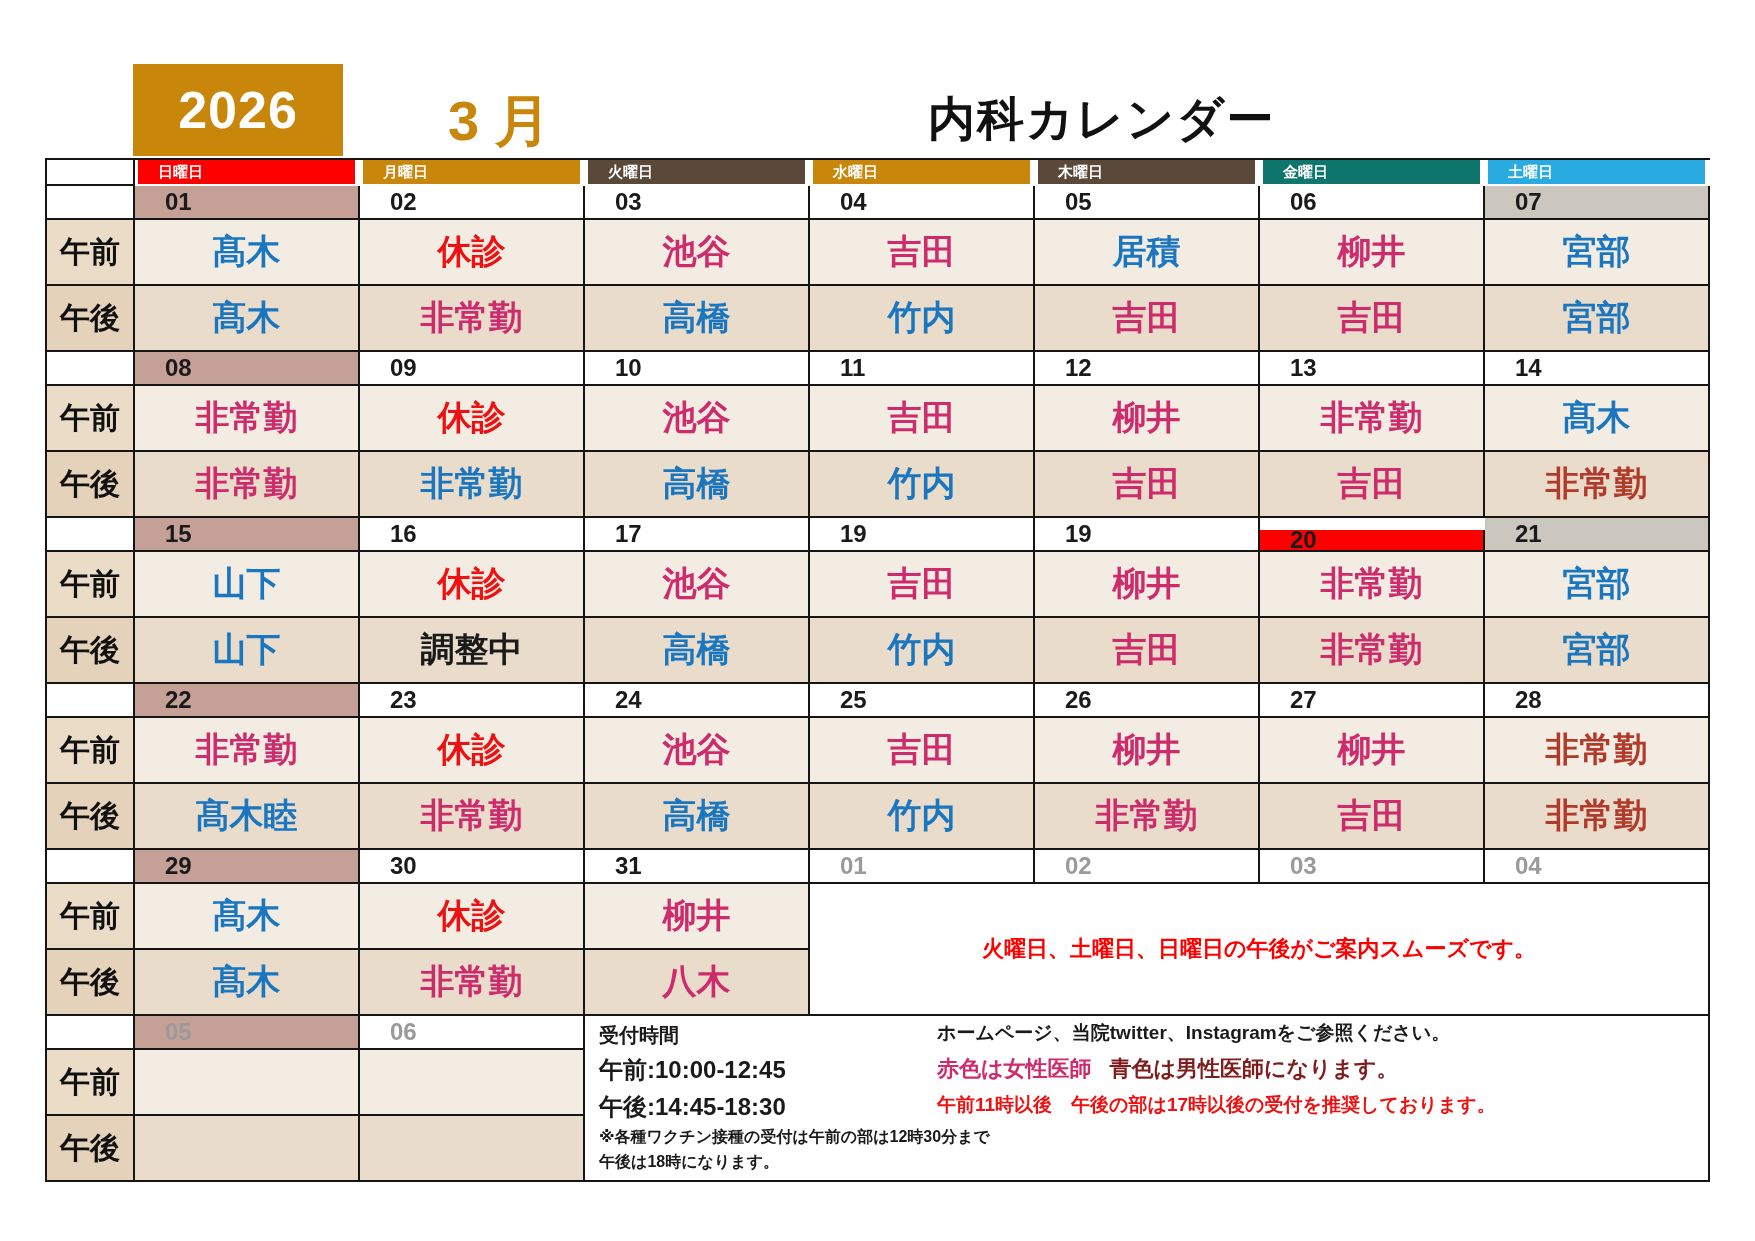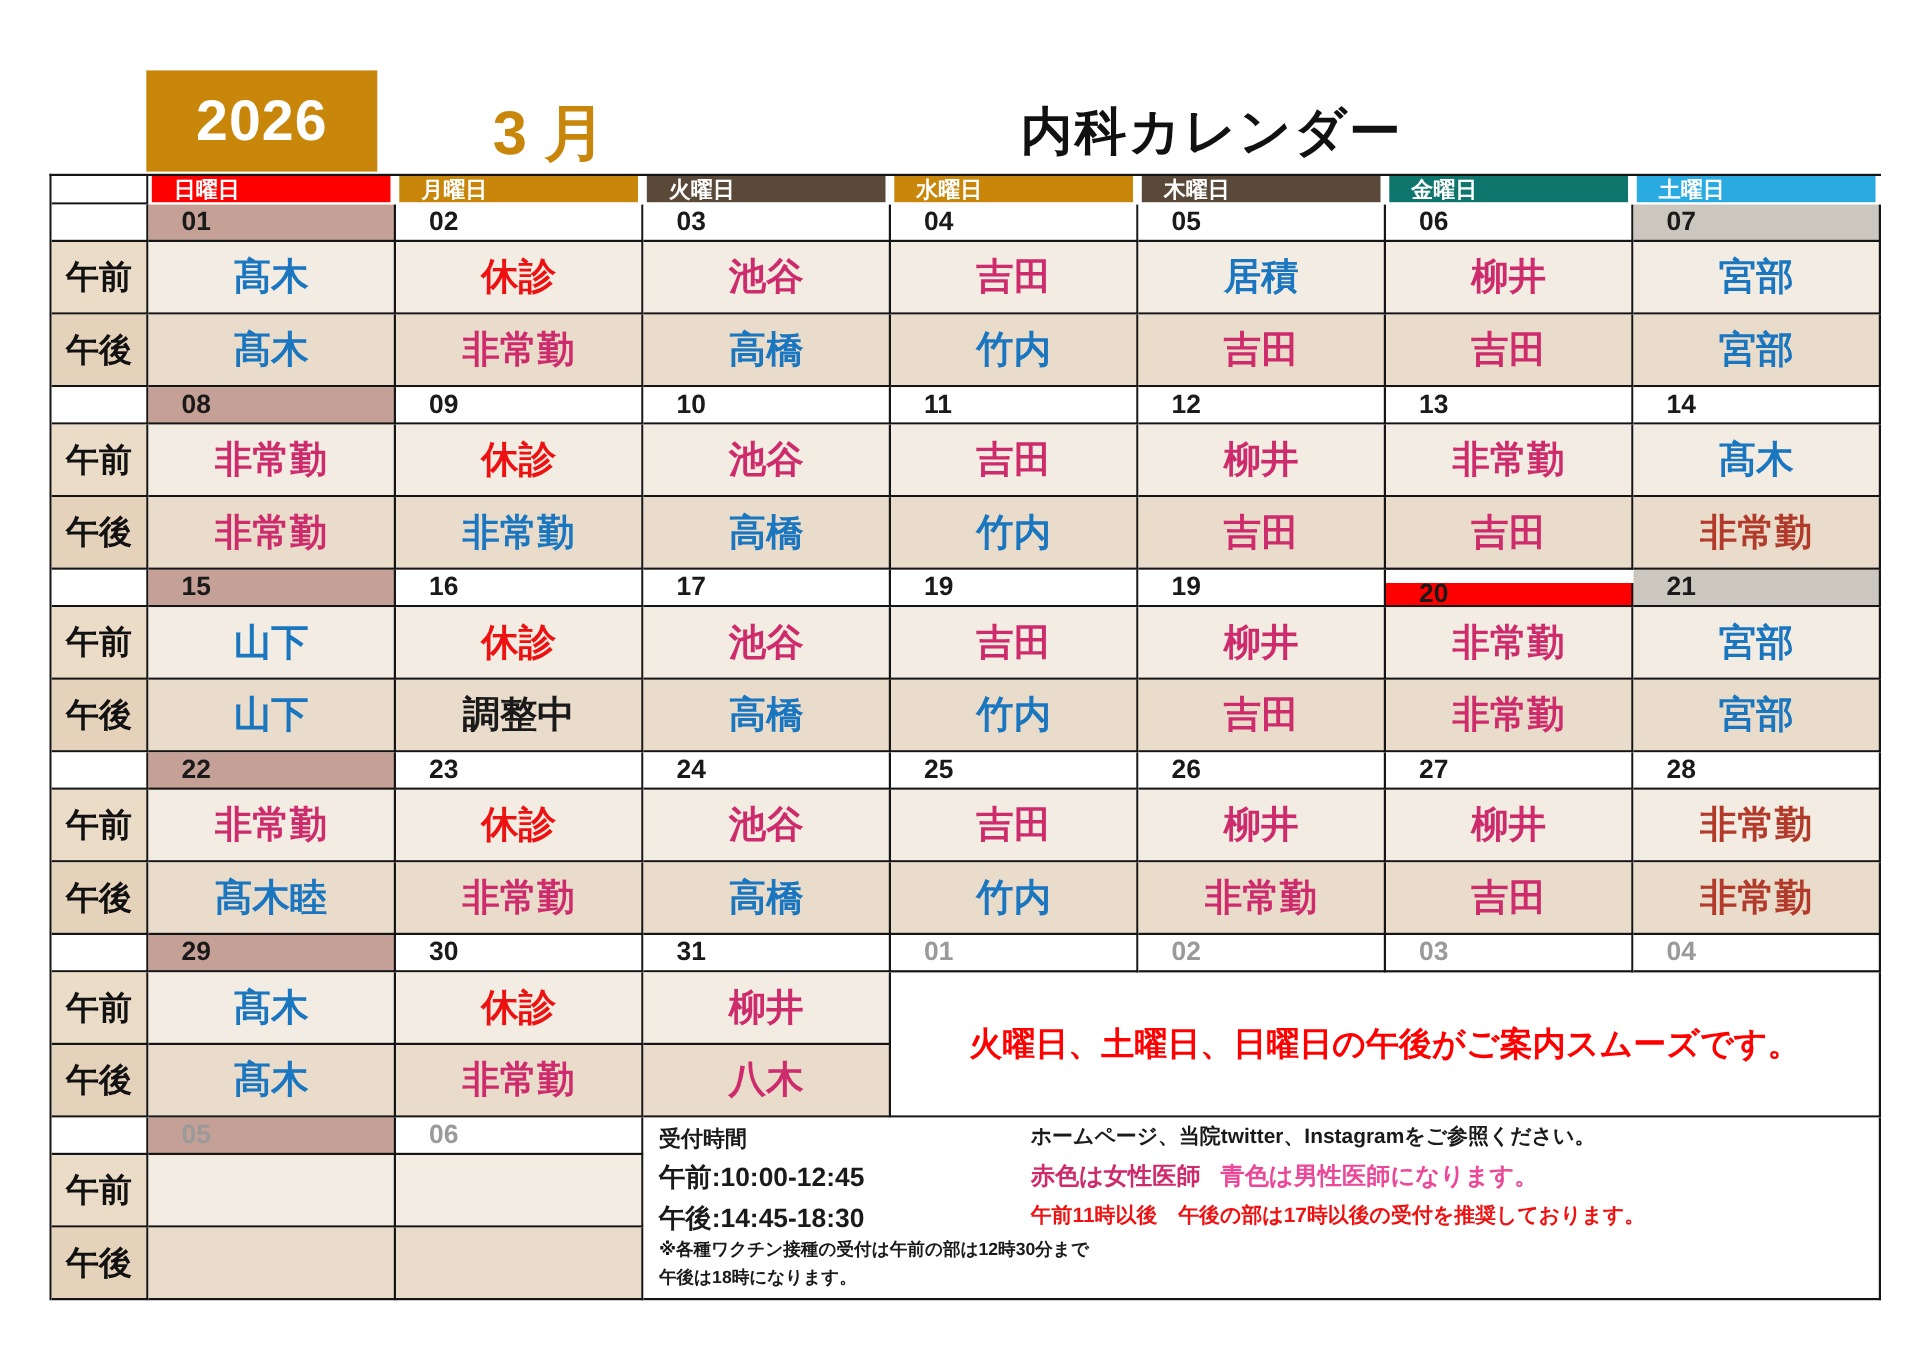--- a/index.html
+++ b/index.html
@@ -21,27 +21,27 @@
     grid-template-rows:26px repeat(6,34px 66px 66px);
     border-top:2px solid #151515;border-left:2px solid #151515;
   }
   .cell{
     border-right:2px solid #151515;border-bottom:2px solid #151515;
     box-sizing:border-box;display:flex;align-items:center;background:#fff;overflow:hidden;
   }
   .hd{border-right:2px solid #fff;border-bottom:2px solid #fff;display:block;background:#fff;}
   .hd .bar{
     height:100%;margin:0 3px;display:flex;align-items:center;padding-left:20px;
-    box-sizing:border-box;color:#fff;font-size:20px;font-weight:700;
+    box-sizing:border-box;color:#fff;font-size:15px;font-weight:700;
   }
   .date{padding-left:30px;font-size:24px;font-weight:700;color:#1a1a1a;}
   .shift{justify-content:center;font-size:34px;font-weight:700;}
   .rowlab{justify-content:center;font-size:30px;font-weight:700;color:#111;}
   #notice-cell{justify-content:center;}
-  #notice-text{font-size:30px;font-weight:700;}
+  #notice-text{font-size:22px;font-weight:700;}
   #info-cell{display:block;position:relative;padding:6px 0 0 14px;}
   .rc-title{font-size:20px;font-weight:700;}
   .rc-time{font-size:24px;font-weight:700;margin-top:5px;}
   .rc-note{font-size:16px;font-weight:700;margin-top:4px;line-height:1.3;}
   #notes{position:absolute;left:352px;top:4px;width:540px;}
   .nt{font-size:19px;font-weight:700;margin-bottom:8px;white-space:nowrap;}
   #note-legend{font-size:22px;}
   .sep{display:inline-block;width:18px;}
 </style>
 </head>
@@ -61,21 +61,21 @@
     <div id="reception">
       <div class="rc-title">受付時間</div>
       <div class="rc-time">午前:10:00-12:45</div>
       <div class="rc-time">午後:14:45-18:30</div>
       <div class="rc-note">※各種ワクチン接種の受付は午前の部は12時30分まで</div>
       <div class="rc-note">午後は18時になります。</div>
     </div>
     <div id="notes">
       <div class="nt">ホームページ、当院twitter、Instagramをご参照ください。</div>
       <div class="nt" id="note-legend">
-        <span style="color: rgb(206, 43, 108);">赤色は女性医師</span><span class="sep"></span><span style="color: #ec4899;">青色は男性医師になります。</span>
+        <span style="color: rgb(206, 43, 108);">赤色は女性医師</span><span class="sep"></span><span style="color: #7f1d1d;">青色は男性医師になります。</span>
       </div>
       <div class="nt" style="color: rgb(238, 17, 17);">午前11時以後　午後の部は17時以後の受付を推奨しております。</div>
     </div>
   </div>
 <div class="cell corner" style="grid-area: 1 / 1;"></div>
     <div class="cell hd" style="grid-area: 1 / 2;">
       <div class="bar" style="background: rgb(255, 0, 0);">日曜日</div>
     </div>
     <div class="cell hd" style="grid-area: 1 / 3;">
       <div class="bar" style="background: rgb(200, 134, 11);">月曜日</div>

